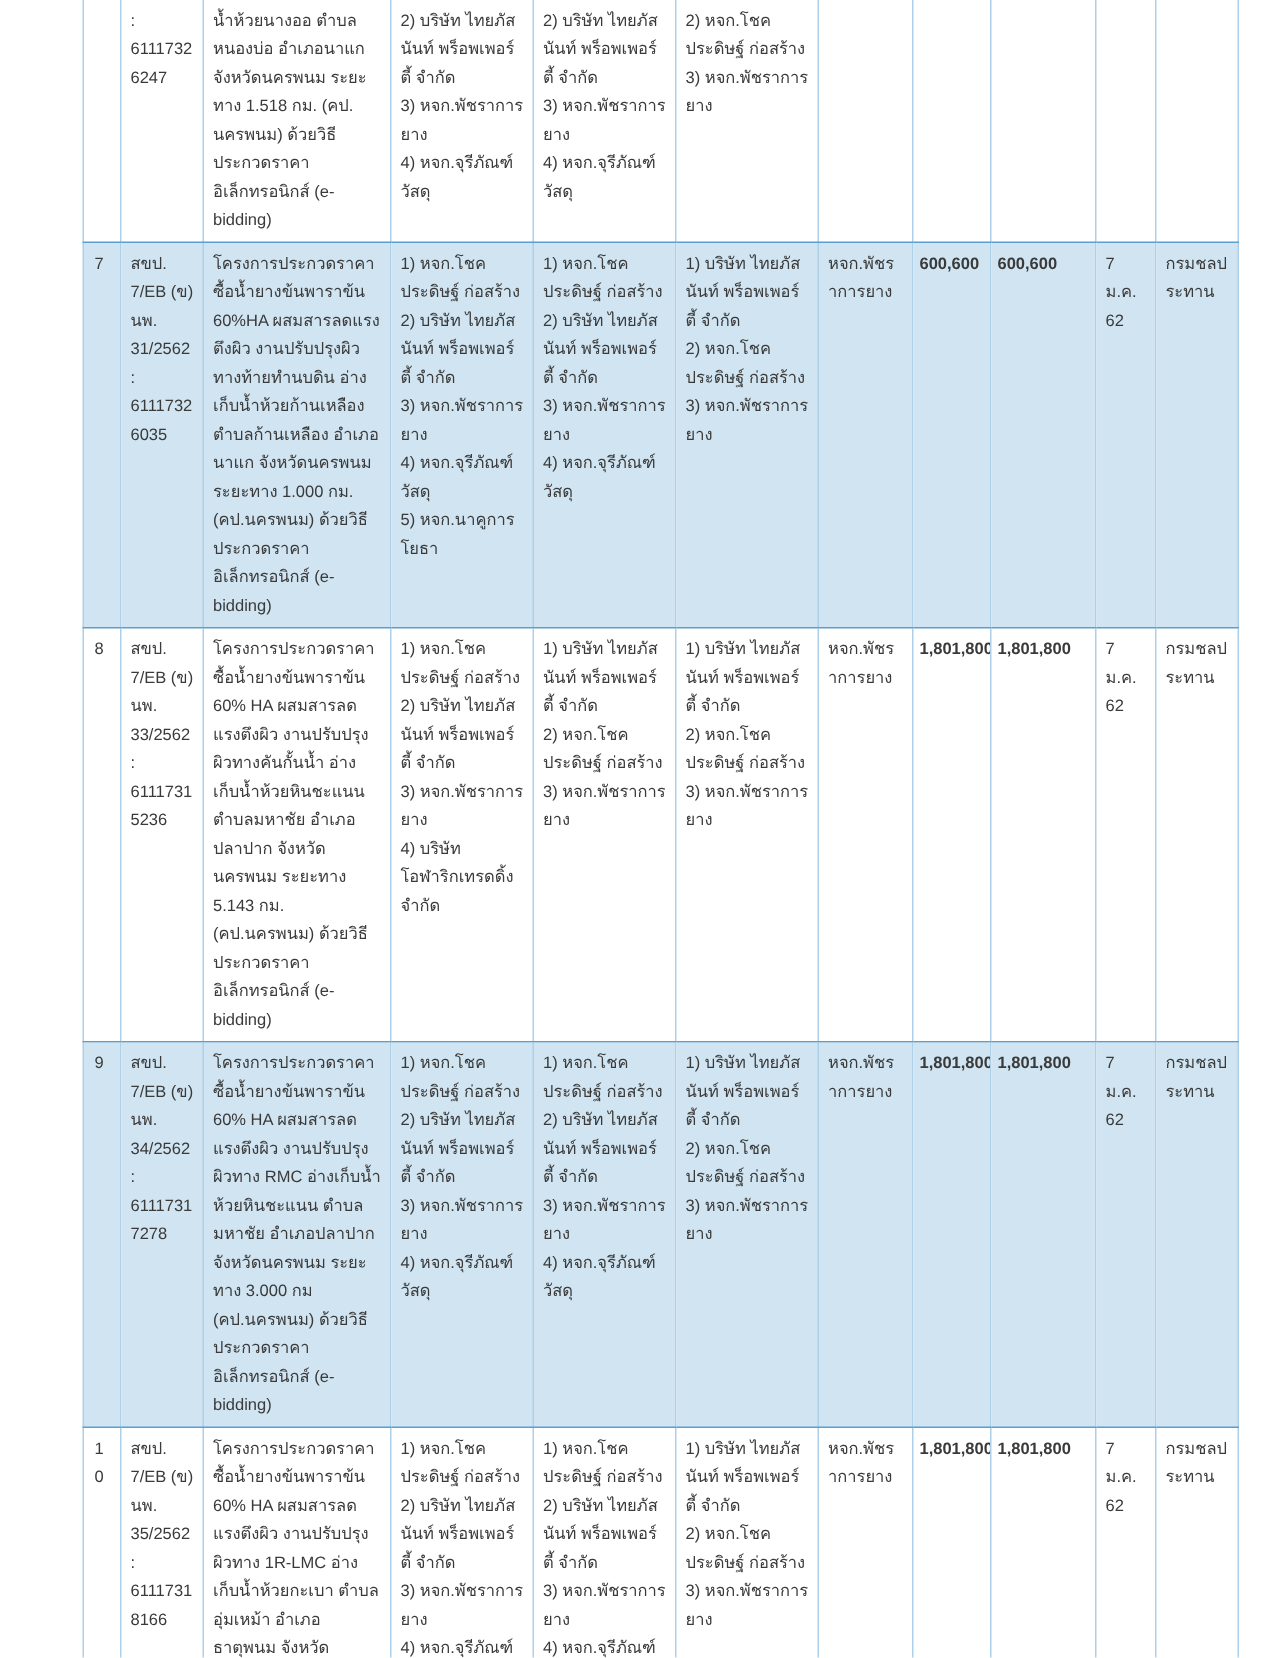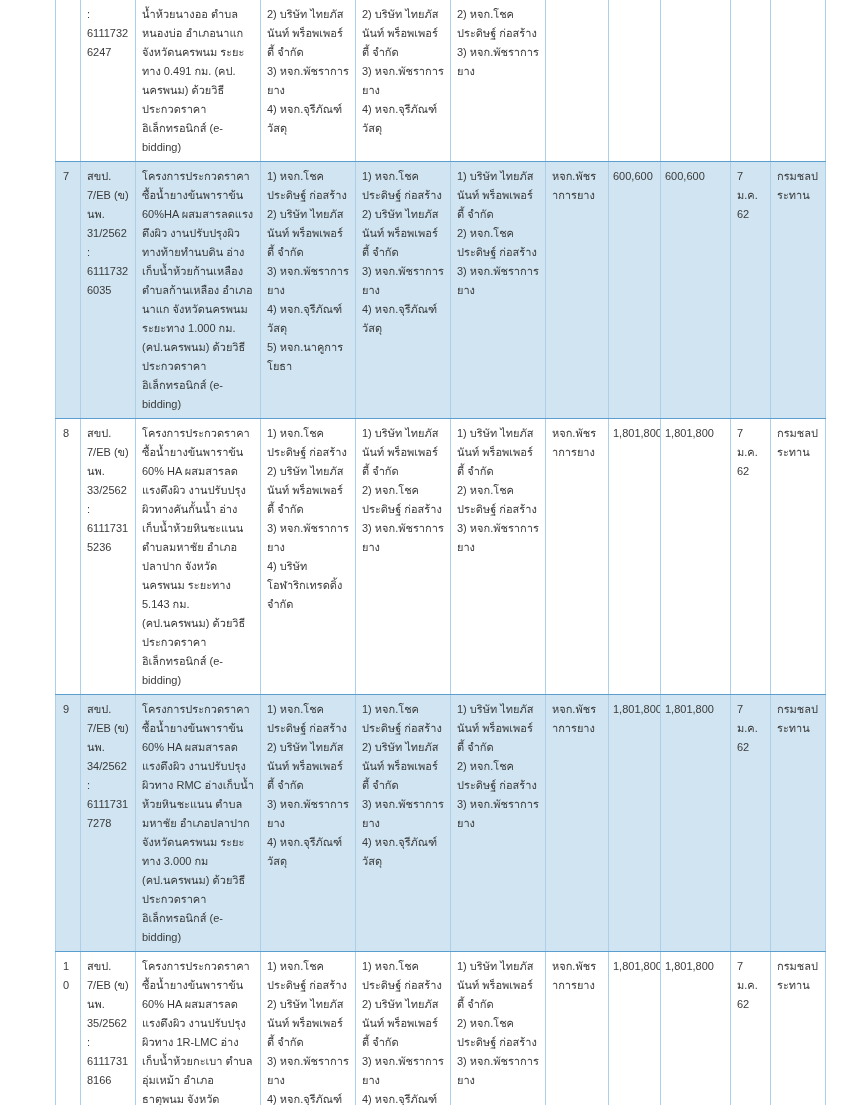--- a/index.html
+++ b/index.html
@@ -26,21 +26,21 @@
     border-right:1px solid var(--border-v,#aecfe8);
     border-top:1px solid var(--border-h,#5b9fd0);
     border-bottom:1px solid var(--border-h,#5b9fd0);
     overflow-wrap:anywhere;
     word-break:break-word;
     overflow:hidden;
   }
   tr:first-child td{border-top:none;}
   tr.alt td{background:var(--row-shade,#d0e4f1);}
   td.code,td.list{white-space:pre-line;}
-  td.num{overflow-wrap:normal;word-break:normal;padding-left:4px;padding-right:2px;}
+  td.num{overflow-wrap:normal;word-break:normal;padding-left:4px;padding-right:2px;font-weight:bold;}
   td.no{padding-left:7px;}
   tr.h0 td{height:131px;}
   tr.h1 td{height:201px;}
   tr.h2 td{height:184px;}
   tr.h3 td{height:183px;}
   tr.h4 td{height:179px;}
 </style>
 </head>
 <body>
 
@@ -58,21 +58,21 @@
         <col style="width:70px">
       <col style="width:40px">
         <col style="width:55px">
     </colgroup>
     <tbody>
       <tr class="h0">
         <td class="no"></td>
         <td class="code">:
 6111732
 6247</td>
-        <td class="proj">น้ำห้วยนางออ ตำบลหนองบ่อ อำเภอนาแก จังหวัดนครพนม ระยะทาง 0.491 กม. (คป. นครพนม) ด้วยวิธีประกวดราคาอิเล็กทรอนิกส์ (e-bidding)</td>
+        <td class="proj">น้ำห้วยนางออ ตำบลหนองบ่อ อำเภอนาแก จังหวัดนครพนม ระยะทาง 1.518 กม. (คป. นครพนม) ด้วยวิธีประกวดราคาอิเล็กทรอนิกส์ (e-bidding)</td>
         <td class="list">2) บริษัท ไทยภัสนันท์ พร็อพเพอร์ตี้ จำกัด
 3) หจก.พัชราการยาง
 4) หจก.จุรีภัณฑ์วัสดุ</td>
         <td class="list">2) บริษัท ไทยภัสนันท์ พร็อพเพอร์ตี้ จำกัด
 3) หจก.พัชราการยาง
 4) หจก.จุรีภัณฑ์วัสดุ</td>
         <td class="list">2) หจก.โชคประดิษฐ์ ก่อสร้าง
 3) หจก.พัชราการยาง</td>
         <td class="win"></td>
         <td class="num"></td>

